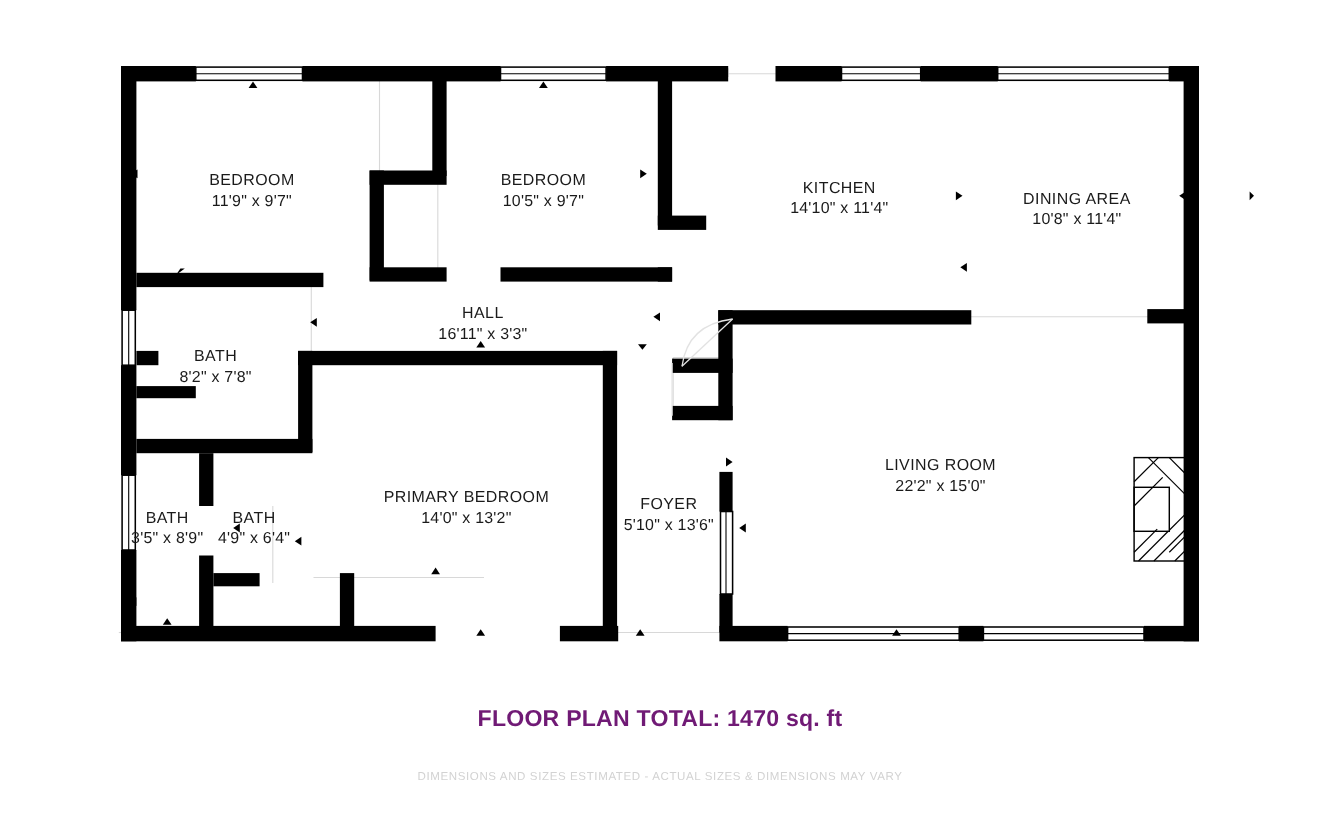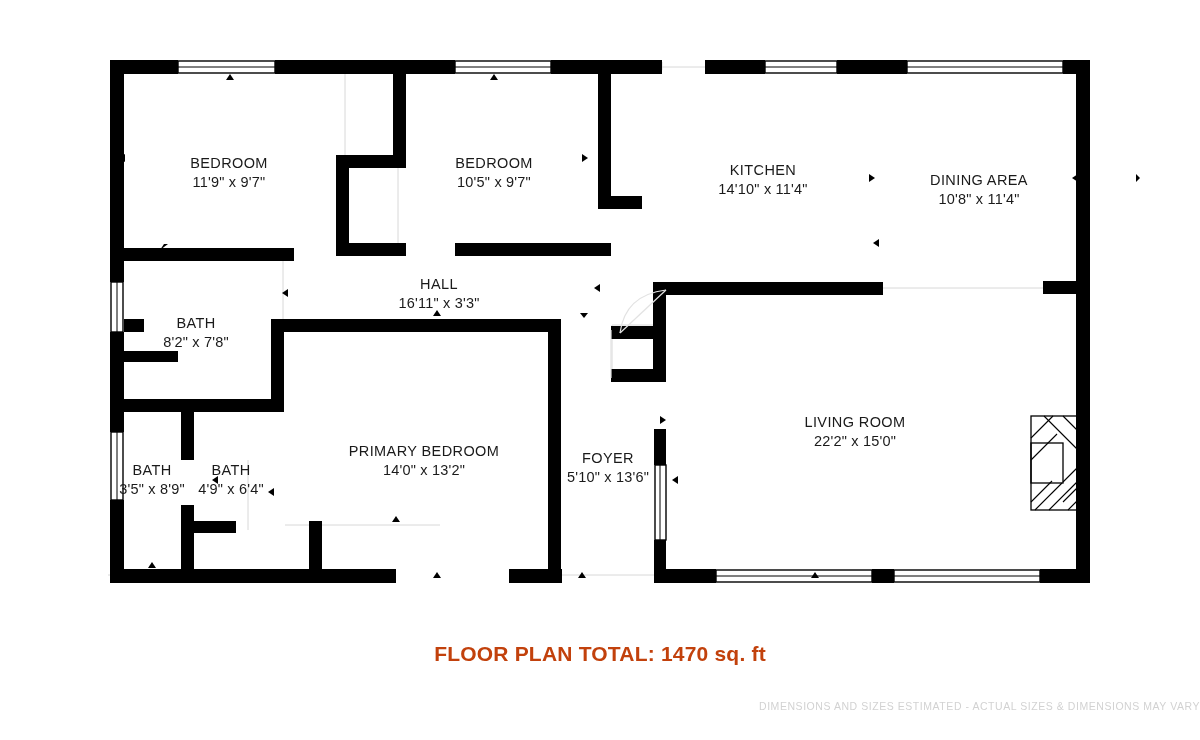--- a/index.html
+++ b/index.html
@@ -51,35 +51,34 @@
     position: absolute;
     left: 0;
     top: 640px;
     width: 1200px;
     text-align: center;
   }
   #total-title {
     font-family: "Liberation Sans", sans-serif;
     font-size: 21px;
     font-weight: bold;
-    color: #c2410c;
+    color: #701a75;
     letter-spacing: 0.2px;
     margin: 0;
     padding: 0;
     line-height: 28px;
   }
   #disclaimer {
     font-family: "Liberation Sans", sans-serif;
     font-size: 10.5px;
     color: #d2d2d2;
     letter-spacing: 0.55px;
     margin: 0;
     padding-top: 32px;
     line-height: 12px;
-    text-align: right;
   }
 </style>
 </head>
 <body>
 
 <div id="plan-wrap">
   <svg id="floorplan" viewBox="0 0 1200 740" xmlns="http://www.w3.org/2000/svg">
 
     <g>
       <line class="thin-line" x1="283" y1="255" x2="283" y2="325"></line>

